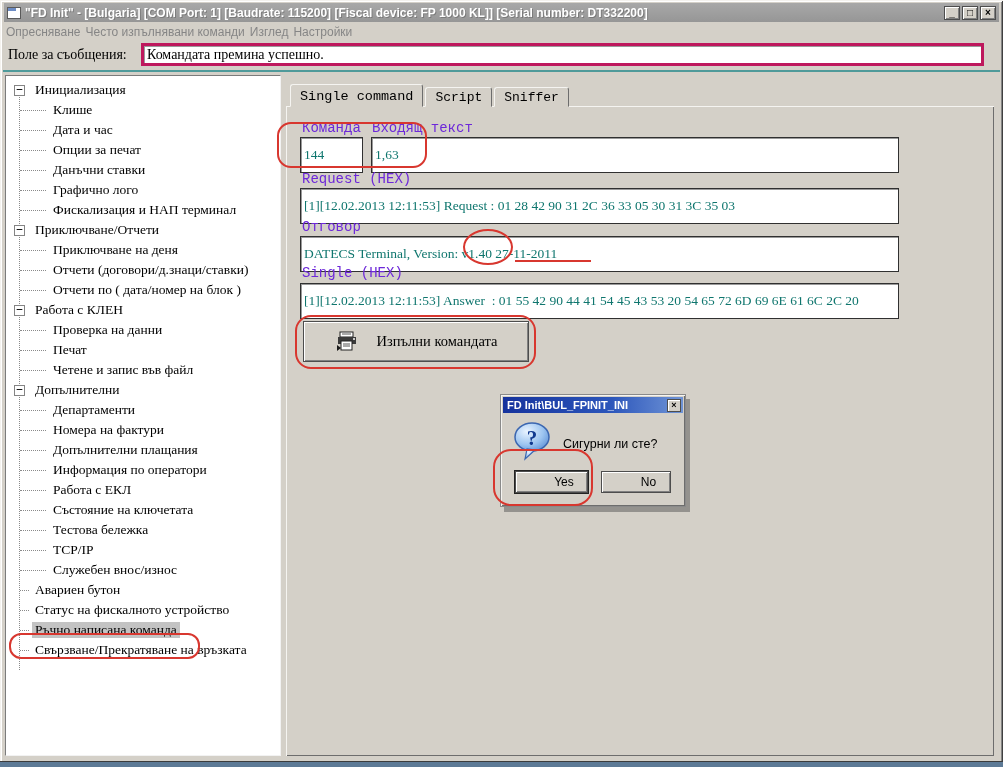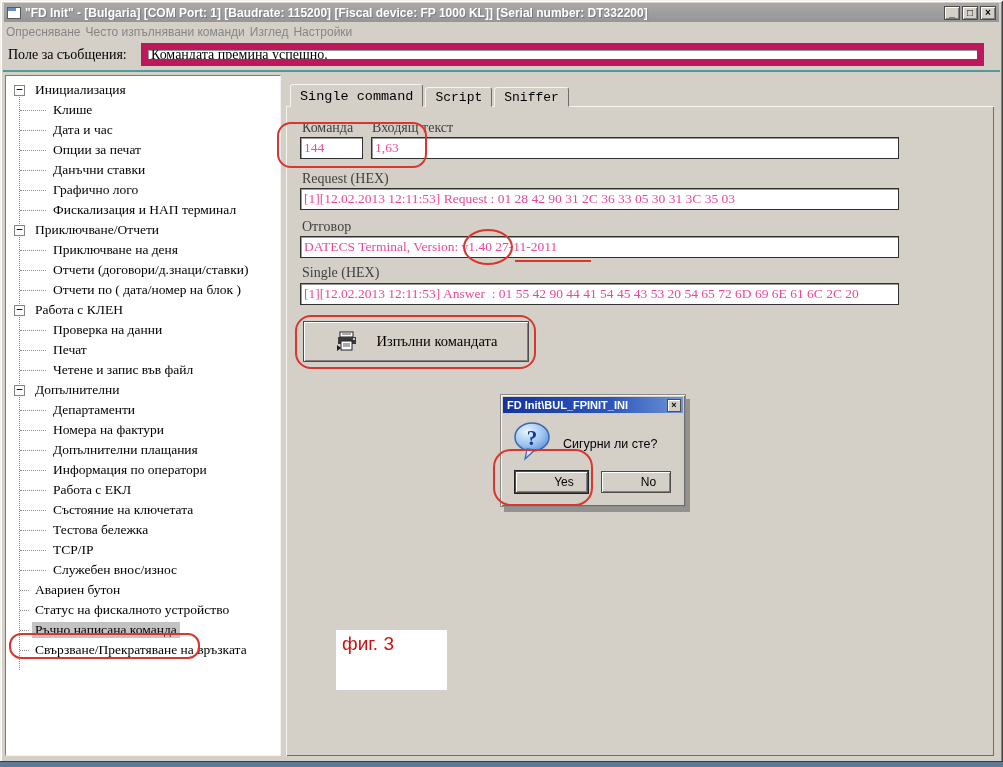--- a/index.html
+++ b/index.html
@@ -31,21 +31,21 @@
   }
 
   
   .menubar { position:absolute; left:6px; top:24px; height:16px; display:flex; gap:5px; align-items:center; }
   .menu-item { color:#868686; font-size:12px; white-space:nowrap; }
 
   
   .msg-label { position:absolute; left:8px; top:47px; font-family:"Liberation Serif", serif; font-size:14px; color:#000; }
   .msg-input {
     position:absolute; left:141px; top:43px; width:843px; height:23px;
-    background:#fff; border:7px solid #be185d; box-shadow: inset 1px 1px 0 #9a9a9a;
+    background:#fff; border:3px solid #be185d; box-shadow: inset 1px 1px 0 #9a9a9a;
     font-family:"Liberation Serif", serif; font-size:14px; padding:0 3px; color:#000;
   }
   .teal-line { position:absolute; left:3px; top:70px; width:997px; height:2px; background:#4f9a9a; }
 
   
   .tree-panel {
     position:absolute; left:5px; top:75px; width:276px; height:681px;
     background:#fff;
     border:1px solid; border-color:#7b7b7b #f2f2f2 #f2f2f2 #7b7b7b;
     overflow:hidden;
@@ -75,24 +75,24 @@
   .tabstrip { position:absolute; left:290px; top:84px; height:23px; display:flex; align-items:flex-end; z-index:2; }
   .tab {
     height:20px; padding:2px 9px 0; margin-right:2px; background:#d4d0c8;
     font-family:Liberation Mono, monospace; font-size:13px; color:#000;
     border:1px solid; border-color:#f5f4f1 #6d6d6d #d4d0c8 #f5f4f1;
     border-radius:3px 3px 0 0; cursor:default;
   }
   .tab.active { height:23px; padding-top:4px; font-size:13.5px; }
 
   
-  .flabel { position:absolute; font-family:Liberation Serif, serif; font-size:14px; color:#404040; white-space:nowrap; }
+  .flabel { position:absolute; font-family:Liberation Mono, monospace; font-size:14px; color:#6d28d9; white-space:nowrap; }
   .field {
     position:absolute; background:#fff; border:1px solid #303030; box-shadow: inset 1px 1px 0 #9a9a9a;
-    font-family:"Liberation Serif", serif; font-size:13.5px; padding:0 3px; color:#ec4899; height:22px;
+    font-family:"Liberation Serif", serif; font-size:13.5px; padding:0 3px; color:#0f766e; height:36px;
   }
   .exec-btn {
     position:absolute; left:303px; top:321px; width:226px; height:41px;
     background:#d4d0c8; border:1px solid #4d4d4d;
     box-shadow: inset 1px 1px 0 #ffffff, inset -1px -1px 0 #808080;
     display:flex; align-items:center; justify-content:center; gap:18px;
     font-family:"Liberation Serif", serif; font-size:14.5px; color:#000; cursor:default;
   }
 
   
@@ -309,23 +309,20 @@
       <rect x="3" y="6" width="18" height="7" fill="#3a3a3a"></rect>
       <rect x="18" y="7" width="2" height="2" fill="#cccccc"></rect>
       <rect x="6" y="10" width="11" height="9" fill="#ffffff" stroke="#222222"></rect>
       <line x1="8" y1="13" x2="15" y2="13" stroke="#555555"></line>
       <line x1="8" y1="15" x2="15" y2="15" stroke="#555555"></line>
       <path d="M2 14 L6 17 L2 20 Z" fill="#1a1a1a"></path>
     </svg>
     <span>Изпълни командата</span>
   </button>
 
-  <div class="fig-box">
-    <span>фиг. 3</span>
-  </div>
 
   <div class="dialog">
     <div class="dlg-titlebar">
       <span class="dlg-title">FD Init\BUL_FPINIT_INI</span>
       <button class="dlg-close">×</button>
     </div>
     <svg class="q-icon" width="38" height="42" viewBox="0 0 38 42">
       <defs>
         <radialGradient id="qg" cx="35%" cy="30%" r="80%">
           <stop offset="0%" stop-color="#eaf4ff"></stop>

